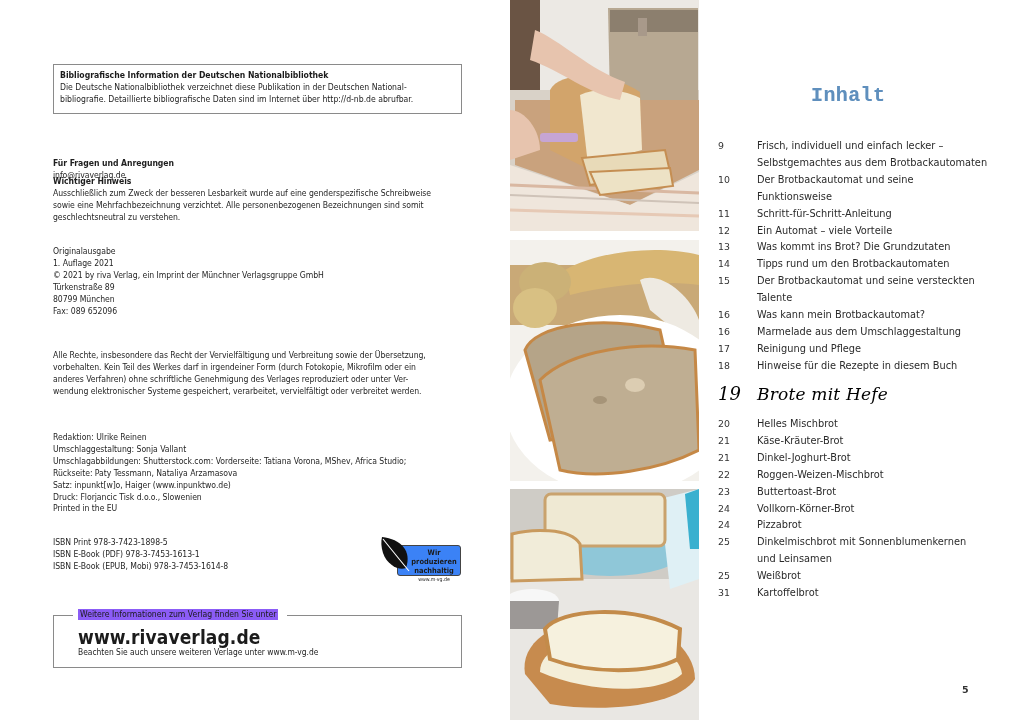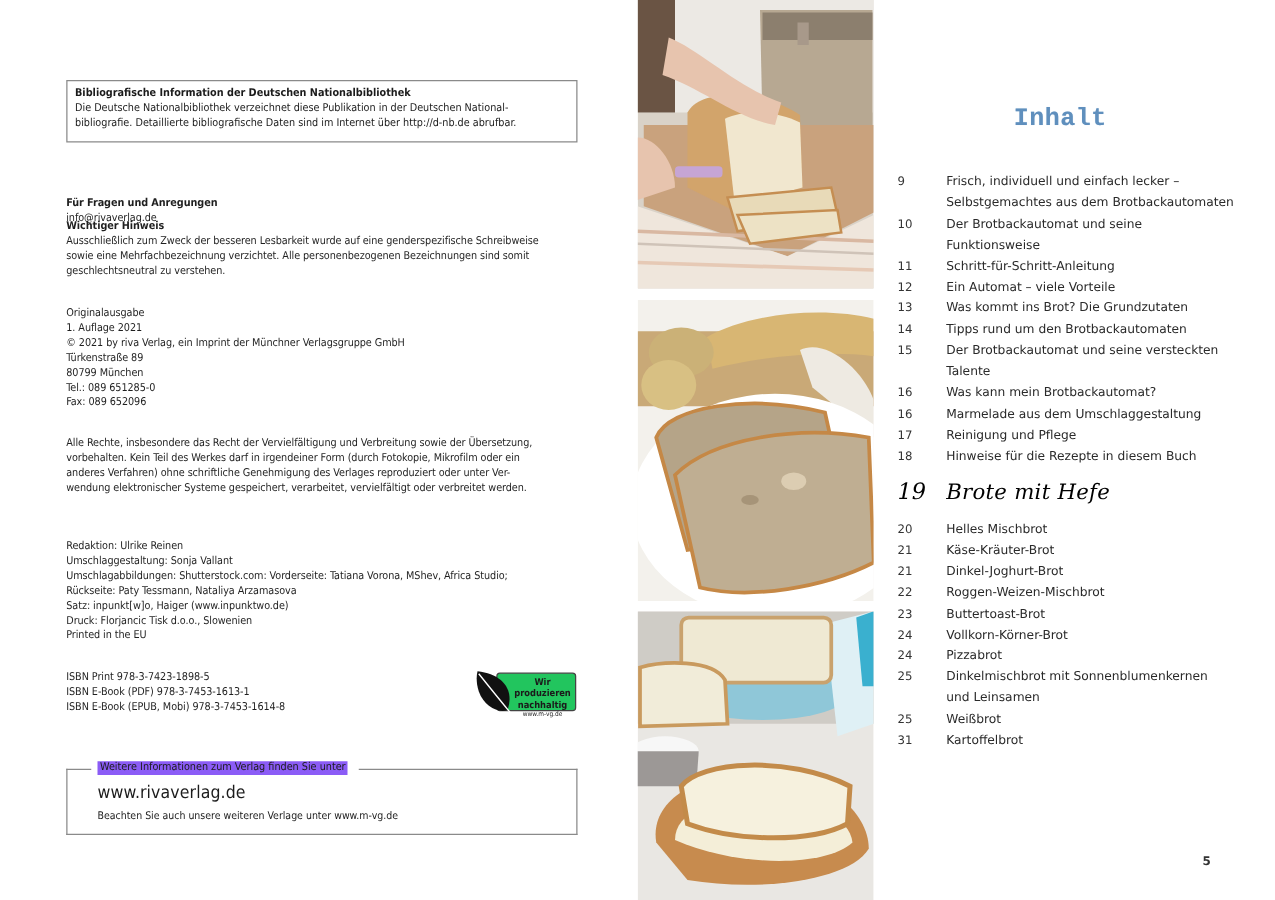--- a/index.html
+++ b/index.html
@@ -15,30 +15,30 @@
 
   .contact { top: 129px; margin-top: 29px; }
   .hint { top: 176px; width: 410px; }
   .edition { top: 246px; }
   .rights { top: 350px; width: 410px; }
   .credits { top: 432px; }
   .isbn { top: 537px; }
 
   .eco-badge { position: absolute; left: 379px; top: 535px; width: 83px; height: 37px; }
   .eco-badge .leaf { position: absolute; left: 0; top: 0; width: 34px; height: 37px; }
-  .eco-badge .label { position: absolute; left: 18px; top: 3px; width: 64px; height: 31px; border: 1px solid #444; border-radius: 3px; background: #22c55e; text-align: center; padding-left: 10px; }
+  .eco-badge .label { position: absolute; left: 18px; top: 10px; width: 64px; height: 31px; border: 1px solid #444; border-radius: 3px; background: #3b82f6; text-align: center; padding-left: 10px; }
   .eco-badge .l1 { font-size: 7.4px; font-weight: bold; line-height: 9px; display: block; margin-top: 2px; }
   .eco-badge .l2 { font-size: 7.4px; font-weight: bold; line-height: 9px; display: block; }
   .eco-badge .l3 { font-size: 5.2px; line-height: 8px; display: block; }
 
   .web-box { position: absolute; left: 53px; top: 615px; width: 409px; height: 53px; border: 1px solid #8a8a8a; border-top: none; }
   .web-box .top-line-l { position: absolute; left: -1px; top: 0; width: 20px; border-top: 1px solid #8a8a8a; }
   .web-box .top-line-r { position: absolute; right: -1px; top: 0; width: 175px; border-top: 1px solid #8a8a8a; }
   .web-box .legend { position: absolute; left: 24px; top: -6px; font-size: 8.6px; line-height: 11px; background: #8b5cf6; padding: 0 2px; }
-  .web-box .url { position: absolute; left: 24px; top: 11px; font-size: 14px; font-weight: normal; letter-spacing: 0.1px; }
+  .web-box .url { position: absolute; left: 24px; top: 11px; font-size: 19px; font-weight: bold; letter-spacing: 0.1px; }
   .web-box .note { position: absolute; left: 24px; top: 32px; font-size: 8.4px; line-height: 11px; }
 
   
   .photo { position: absolute; left: 510px; width: 189px; overflow: hidden; }
   .photo svg { display: block; width: 100%; height: 100%; }
   .photo-1 { top: 0; height: 231px; }
   .photo-2 { top: 240px; height: 241px; }
   .photo-3 { top: 489px; height: 231px; }
 
   
@@ -79,21 +79,20 @@
     <div>sowie eine Mehrfachbezeichnung verzichtet. Alle personenbezogenen Bezeichnungen sind somit</div>
     <div>geschlechtsneutral zu verstehen.</div>
   </div>
 
   <div class="imp edition">
     <div>Originalausgabe</div>
     <div>1. Auflage 2021</div>
     <div>© 2021 by riva Verlag, ein Imprint der Münchner Verlagsgruppe GmbH</div>
     <div>Türkenstraße 89</div>
     <div>80799 München</div>
-    <div>Tel.: 089 651285-0</div>
     <div>Fax: 089 652096</div>
   </div>
 
   <div class="imp rights">
     <div>Alle Rechte, insbesondere das Recht der Vervielfältigung und Verbreitung sowie der Übersetzung,</div>
     <div>vorbehalten. Kein Teil des Werkes darf in irgendeiner Form (durch Fotokopie, Mikrofilm oder ein</div>
     <div>anderes Verfahren) ohne schriftliche Genehmigung des Verlages reproduziert oder unter Ver-</div>
     <div>wendung elektronischer Systeme gespeichert, verarbeitet, vervielfältigt oder verbreitet werden.</div>
   </div>
 

